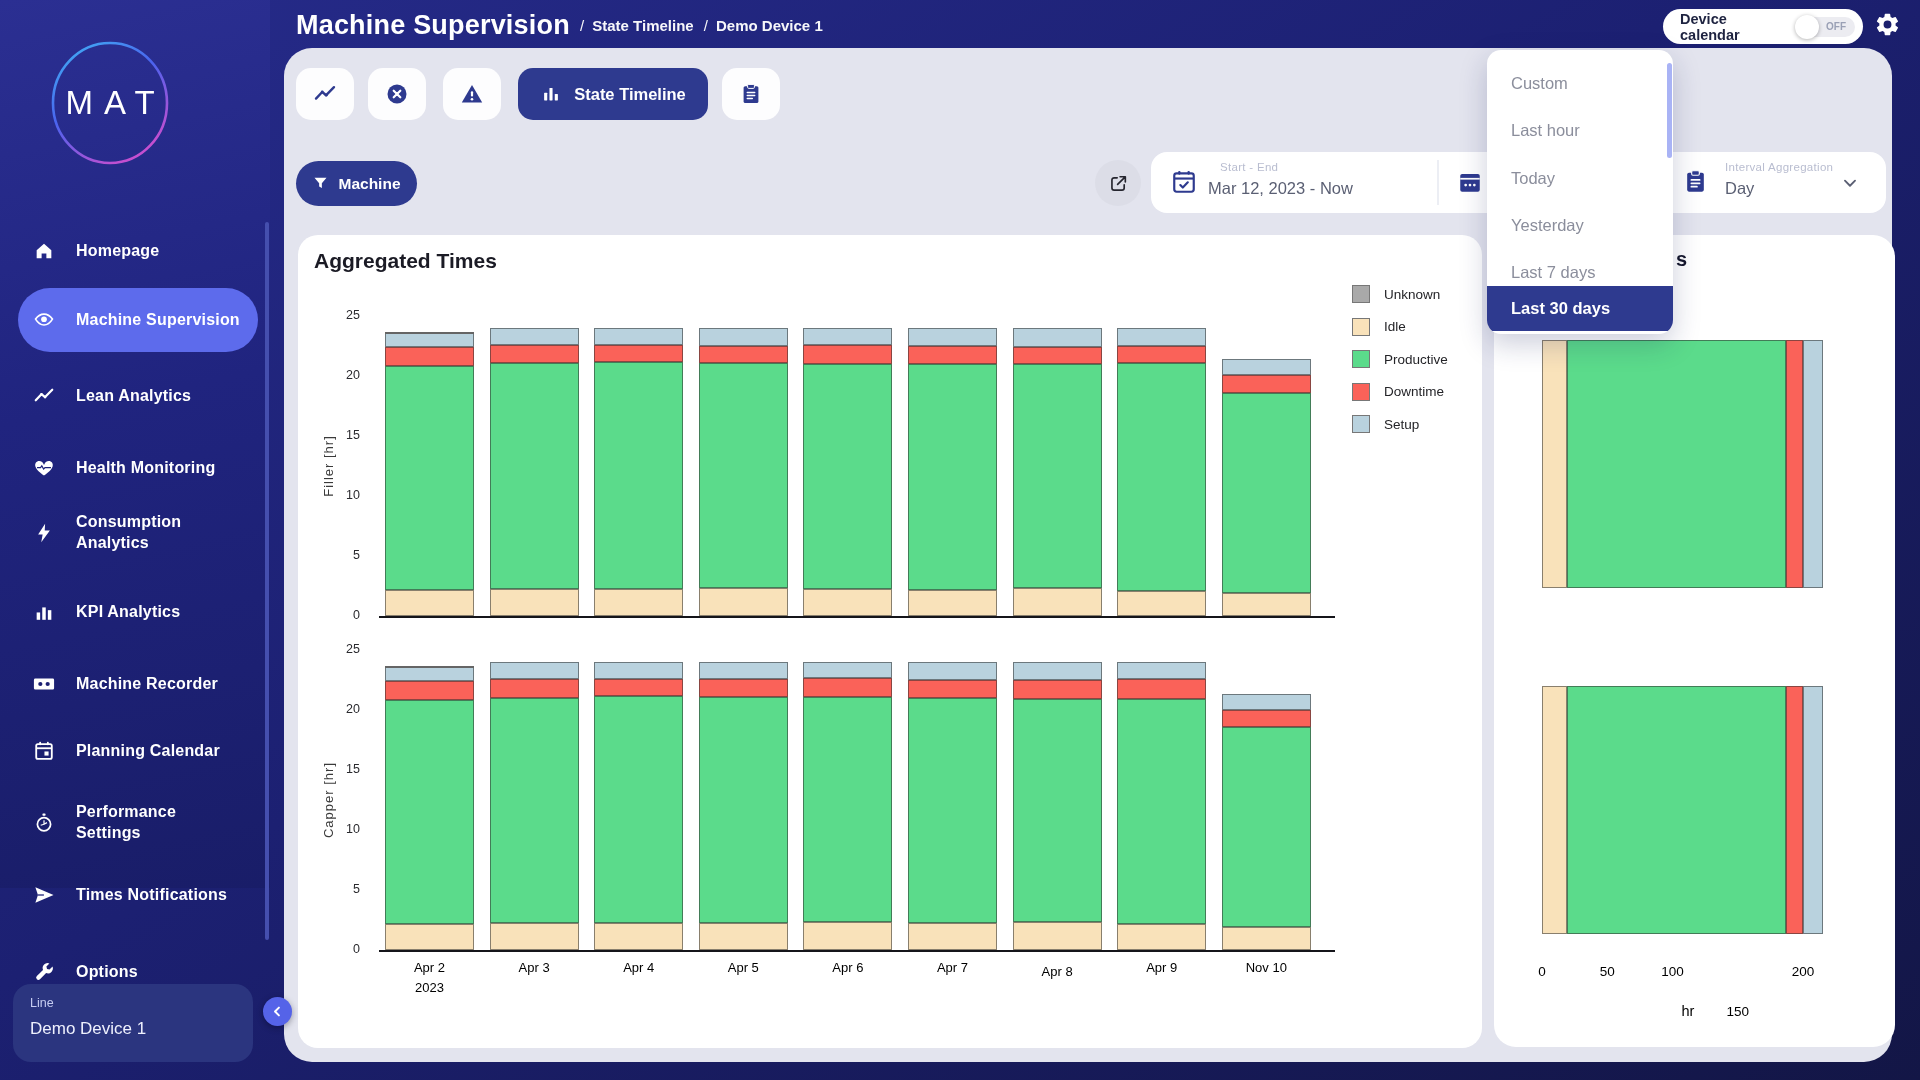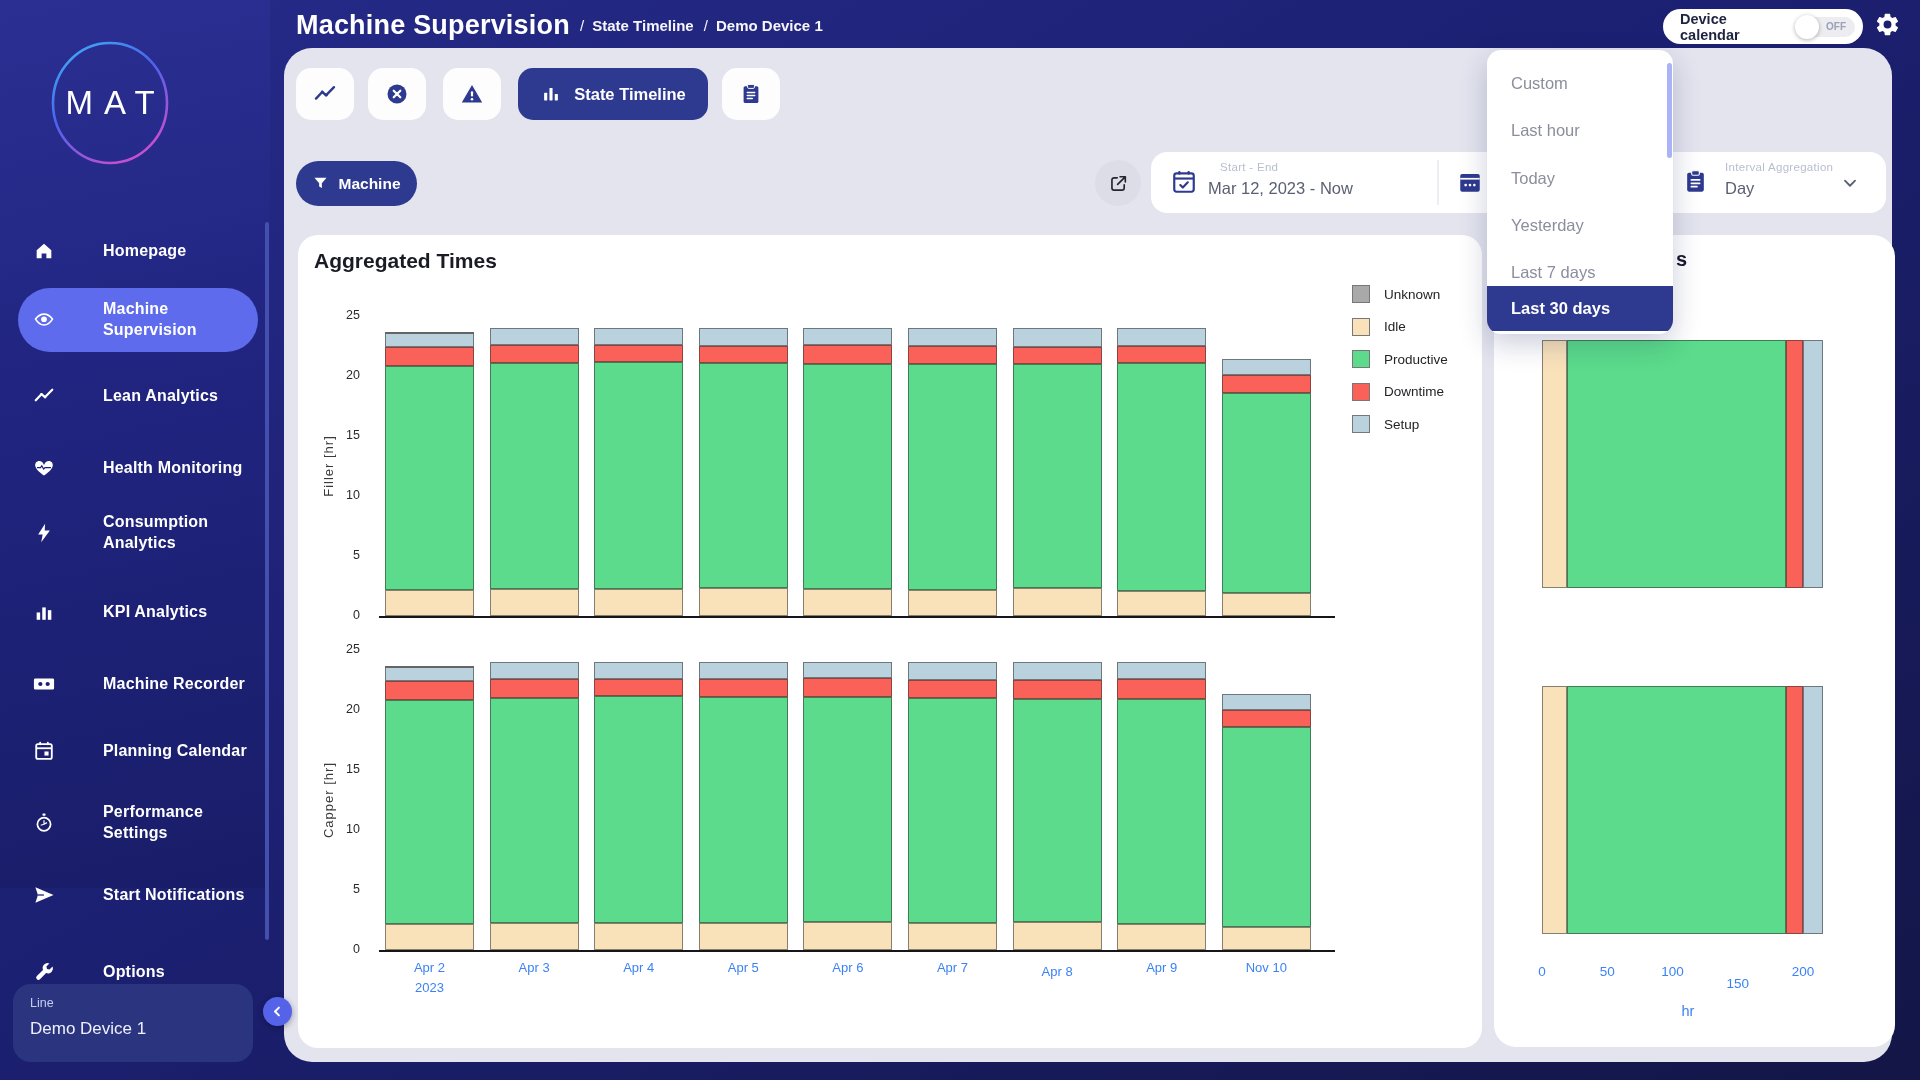--- a/index.html
+++ b/index.html
@@ -11,21 +11,21 @@
   .abs{position:absolute;}
   
   .sidebar{left:0;top:0;width:270px;height:888px;
     background:linear-gradient(168deg,#2b2f92 0%,#20247f 45%,#191d68 100%);}
   .logo-wrap{left:50px;top:40px;width:120px;height:126px;}
   .logo-text{position:absolute;left:0;top:0;width:100%;height:100%;
     display:flex;align-items:center;justify-content:center;
     color:#fff;font-size:33px;letter-spacing:11px;padding-left:11px;box-sizing:border-box;font-weight:400;}
   .menu-item{left:18px;width:240px;display:flex;align-items:center;gap:21px;
     padding-left:15px;box-sizing:border-box;color:#fff;cursor:pointer;}
-  .menu-item .mi-label{font-size:16px;font-weight:700;line-height:1.3;letter-spacing:.2px;width:165px;margin-left:27px;}
+  .menu-item .mi-label{font-size:16px;font-weight:700;line-height:1.3;letter-spacing:.2px;width:165px;}
   .menu-item.active{background:#5d6bec;border-radius:32px;}
   .menu-item .ic{width:22px;height:22px;flex:0 0 22px;display:flex;align-items:center;justify-content:center;}
   .scroll-ind{left:265px;top:222px;width:4px;height:718px;background:#454fae;border-radius:2px;}
   .device-card{left:13px;top:984px;width:240px;height:78px;background:#2b357f;border-radius:18px;}
   .device-label{position:absolute;left:17px;top:12px;font-size:12.5px;color:#c7cdf2;}
   .device-value{position:absolute;left:17px;top:35px;font-size:17px;color:#eef0fd;}
   .collapse-btn{left:263px;top:997px;width:29px;height:29px;border-radius:50%;background:#5563e8;
     display:flex;align-items:center;justify-content:center;color:#fff;box-shadow:0 2px 6px rgba(0,0,20,.35);cursor:pointer;z-index:30;}
   
   .breadcrumb{left:296px;top:6px;height:38px;display:flex;align-items:center;gap:10px;color:#fff;}
@@ -53,21 +53,21 @@
   .date-panel{left:1151px;top:152px;width:735px;height:61px;background:#fff;border-radius:16px;}
   .dp-ic{position:absolute;color:#2e3a8f;}
   .dp-label{position:absolute;font-size:11.5px;color:#b9bdd0;letter-spacing:.3px;}
   .dp-value{position:absolute;font-size:16.5px;color:#5a5f73;}
   .dp-divider{position:absolute;top:8px;width:2px;height:45px;background:#eceef4;}
   
   .card{background:#fff;border-radius:20px;}
   .card-title{position:absolute;font-weight:800;color:#1b1b25;}
   .seg{position:absolute;box-sizing:border-box;border:1px solid rgba(45,45,45,.55);}
   .ytick{position:absolute;width:34px;text-align:right;font-size:12.5px;color:#2a2a2e;}
-  .xtick{position:absolute;text-align:center;font-size:13px;color:#3b82f6;white-space:pre-line;line-height:1.5;}
+  .xtick{position:absolute;text-align:center;font-size:13px;color:#000000;white-space:pre-line;line-height:1.5;}
   .axis-line{position:absolute;height:2px;background:#15151a;}
   .ylab{position:absolute;transform:translate(-50%,-50%) rotate(-90deg);font-size:13px;color:#3a3a3a;letter-spacing:1px;white-space:nowrap;}
   .legend-item{position:absolute;display:flex;align-items:center;gap:14px;}
   .legend-sw{width:18px;height:18px;border:1px solid #777;box-sizing:border-box;}
   .legend-lb{font-size:13.5px;color:#242428;}
   
   .dropdown{left:1487px;top:50px;width:186px;height:284px;background:#fff;border-radius:14px;
     box-shadow:0 10px 28px rgba(25,30,90,.22);z-index:60;overflow:hidden;}
   .dd-item{position:absolute;left:0;width:100%;height:47px;display:flex;align-items:center;
     padding-left:24px;box-sizing:border-box;font-size:16.5px;color:#8b8e9c;cursor:pointer;}
@@ -177,21 +177,21 @@
         </span>
         <span class="mi-label">Performance Settings</span>
       </div>
       <div class="abs menu-item" style="top: 867px; height: 56px;">
         <span class="ic">
           <svg width="22" height="22" viewBox="0 0 24 24" fill="currentColor">
             <path d="M2.6 20.4 22.4 12 2.6 3.6l2.8 8.4z"></path>
             <path d="M5.4 12h6.5" stroke="#1d2178" stroke-width="1.4"></path>
           </svg>
         </span>
-        <span class="mi-label">Start Notifications</span>
+        <span class="mi-label">Times Notifications</span>
       </div>
       <div class="abs menu-item" style="top: 955px; height: 34px;">
         <span class="ic">
           <svg width="22" height="22" viewBox="0 0 24 24" fill="currentColor">
             <path d="M21.3 6.1a5.4 5.4 0 0 1-7 7L7.6 19.8a2.4 2.4 0 1 1-3.4-3.4l6.7-6.7a5.4 5.4 0 0 1 7-7l-3.3 3.3.7 2.7 2.7.7z"></path>
           </svg>
         </span>
         <span class="mi-label">Options</span>
       </div>
     </nav>
@@ -465,21 +465,21 @@
       <div class="seg" style="left: 72.795px; width: 219.24px; top: 105px; height: 248px; background: rgb(91, 219, 139);"></div>
       <div class="seg" style="left: 292.035px; width: 16.965px; top: 105px; height: 248px; background: rgb(250, 98, 89);"></div>
       <div class="seg" style="left: 309px; width: 19.575px; top: 105px; height: 248px; background: rgb(185, 210, 222);"></div>
       <div class="seg" style="left: 48px; width: 24.795px; top: 451px; height: 248px; background: rgb(249, 226, 186);"></div>
       <div class="seg" style="left: 72.795px; width: 219.24px; top: 451px; height: 248px; background: rgb(91, 219, 139);"></div>
       <div class="seg" style="left: 292.035px; width: 16.965px; top: 451px; height: 248px; background: rgb(250, 98, 89);"></div>
       <div class="seg" style="left: 309px; width: 19.575px; top: 451px; height: 248px; background: rgb(185, 210, 222);"></div>
       <div class="abs xtick" style="left: 26px; width: 44px; top: 727px; font-size: 13.5px;">0</div>
       <div class="abs xtick" style="left: 91.25px; width: 44px; top: 727px; font-size: 13.5px;">50</div>
       <div class="abs xtick" style="left: 156.5px; width: 44px; top: 727px; font-size: 13.5px;">100</div>
-      <div class="abs xtick" style="left: 221.75px; width: 44px; top: 739px; font-size: 13.5px;">150</div>
+      <div class="abs xtick" style="left: 221.75px; width: 44px; top: 767px; font-size: 13.5px;">150</div>
       <div class="abs xtick" style="left: 287px; width: 44px; top: 727px; font-size: 13.5px;">200</div>
       <div class="abs xtick" style="left: 172px; width: 44px; top: 766px; font-size: 14.5px;">hr</div>
     </div>
 </div>
 
 <div class="abs dropdown">
   <div id="dd-items">
       <div class="dd-item" style="top: 10px;">Custom</div>
       <div class="dd-item" style="top: 57.3px;">Last hour</div>
       <div class="dd-item" style="top: 104.6px;">Today</div>

